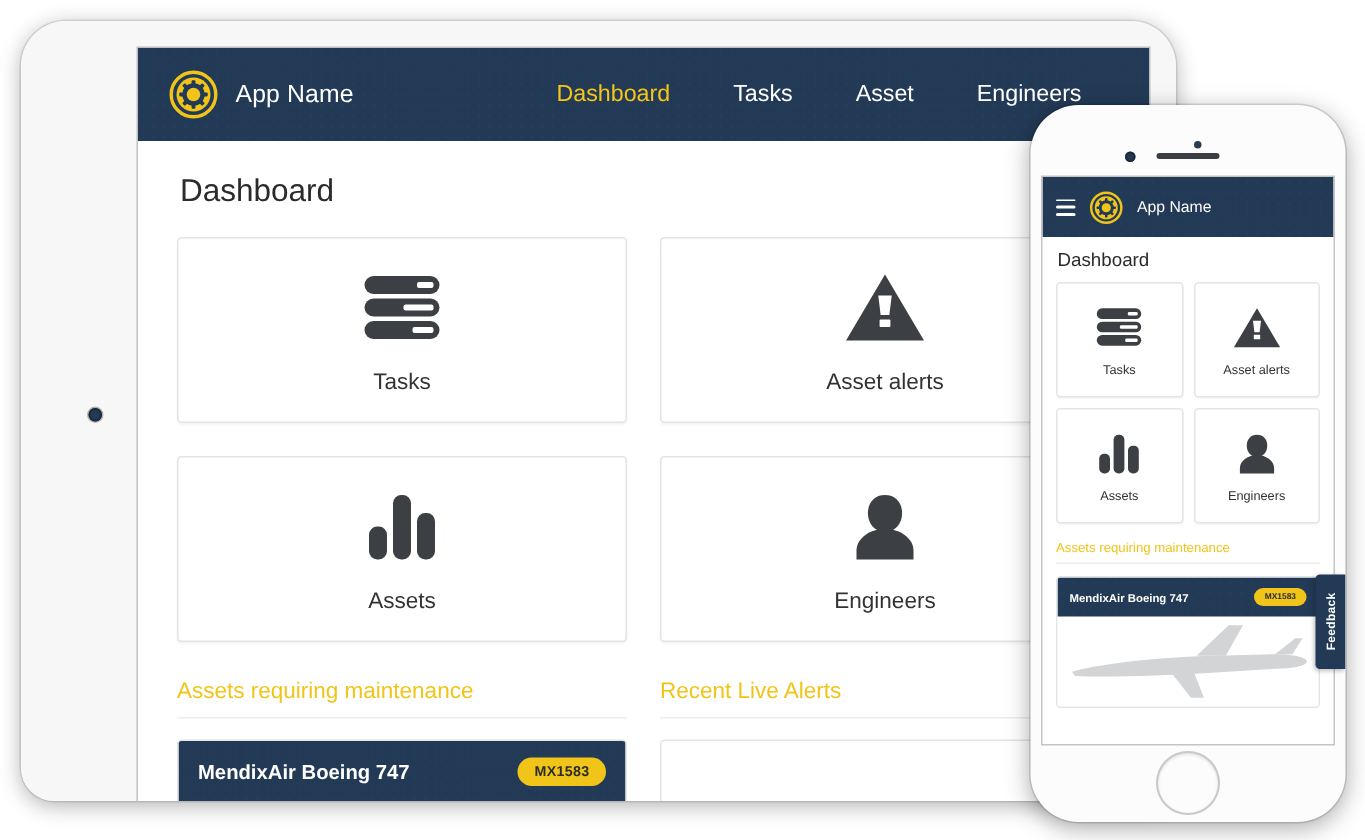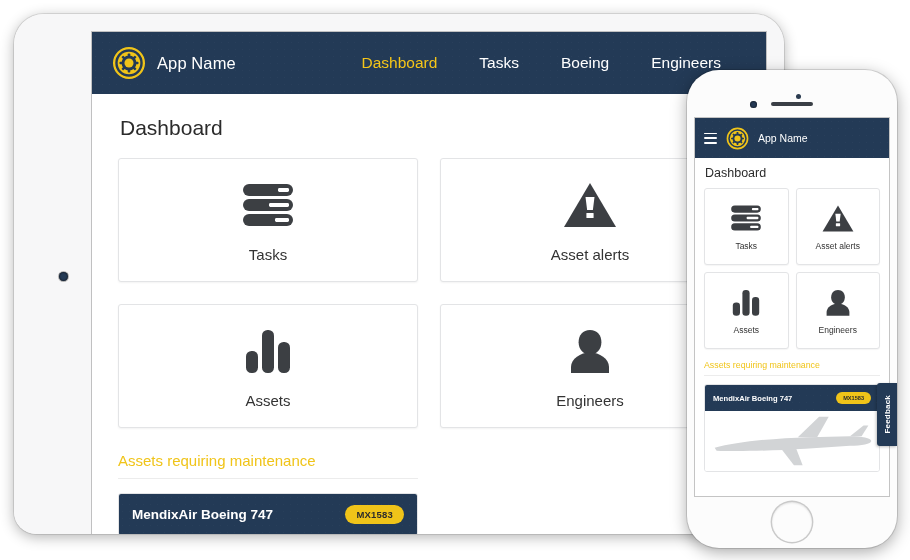--- a/index.html
+++ b/index.html
@@ -173,21 +173,21 @@
               </g>
             </g>
             <circle cx="24" cy="24" r="6.4" fill="#F0C419"></circle>
           </svg>
           <span class="brand-name">App Name</span>
         </div>
 
         <nav class="nav">
           <a href="#" class="active">Dashboard</a>
           <a href="#">Tasks</a>
-          <a href="#">Boeing</a>
+          <a href="#">Asset</a>
           <a href="#">Engineers</a>
         </nav>
       </div>
 
       <div class="page">
         <h1 class="page-title">Dashboard</h1>
 
         <div class="grid">
 
           <div class="card">
@@ -250,20 +250,24 @@
           <div>
             <div class="sec-title">Assets requiring maintenance</div>
             <div class="asset-card">
               <div class="asset-head">
                 <span class="asset-name">MendixAir Boeing 747</span>
                 <span class="badge">MX1583</span>
               </div>
             </div>
           </div>
 
+          <div>
+            <div class="sec-title">Recent Live Alerts</div>
+            <div class="empty-card"></div>
+          </div>
         </div>
       </div>
 
     </div>
   </div>
 
   <div class="phone">
     <div class="ph-speaker"></div>
     <div class="ph-cam"></div>
     <div class="ph-sensor"></div>

